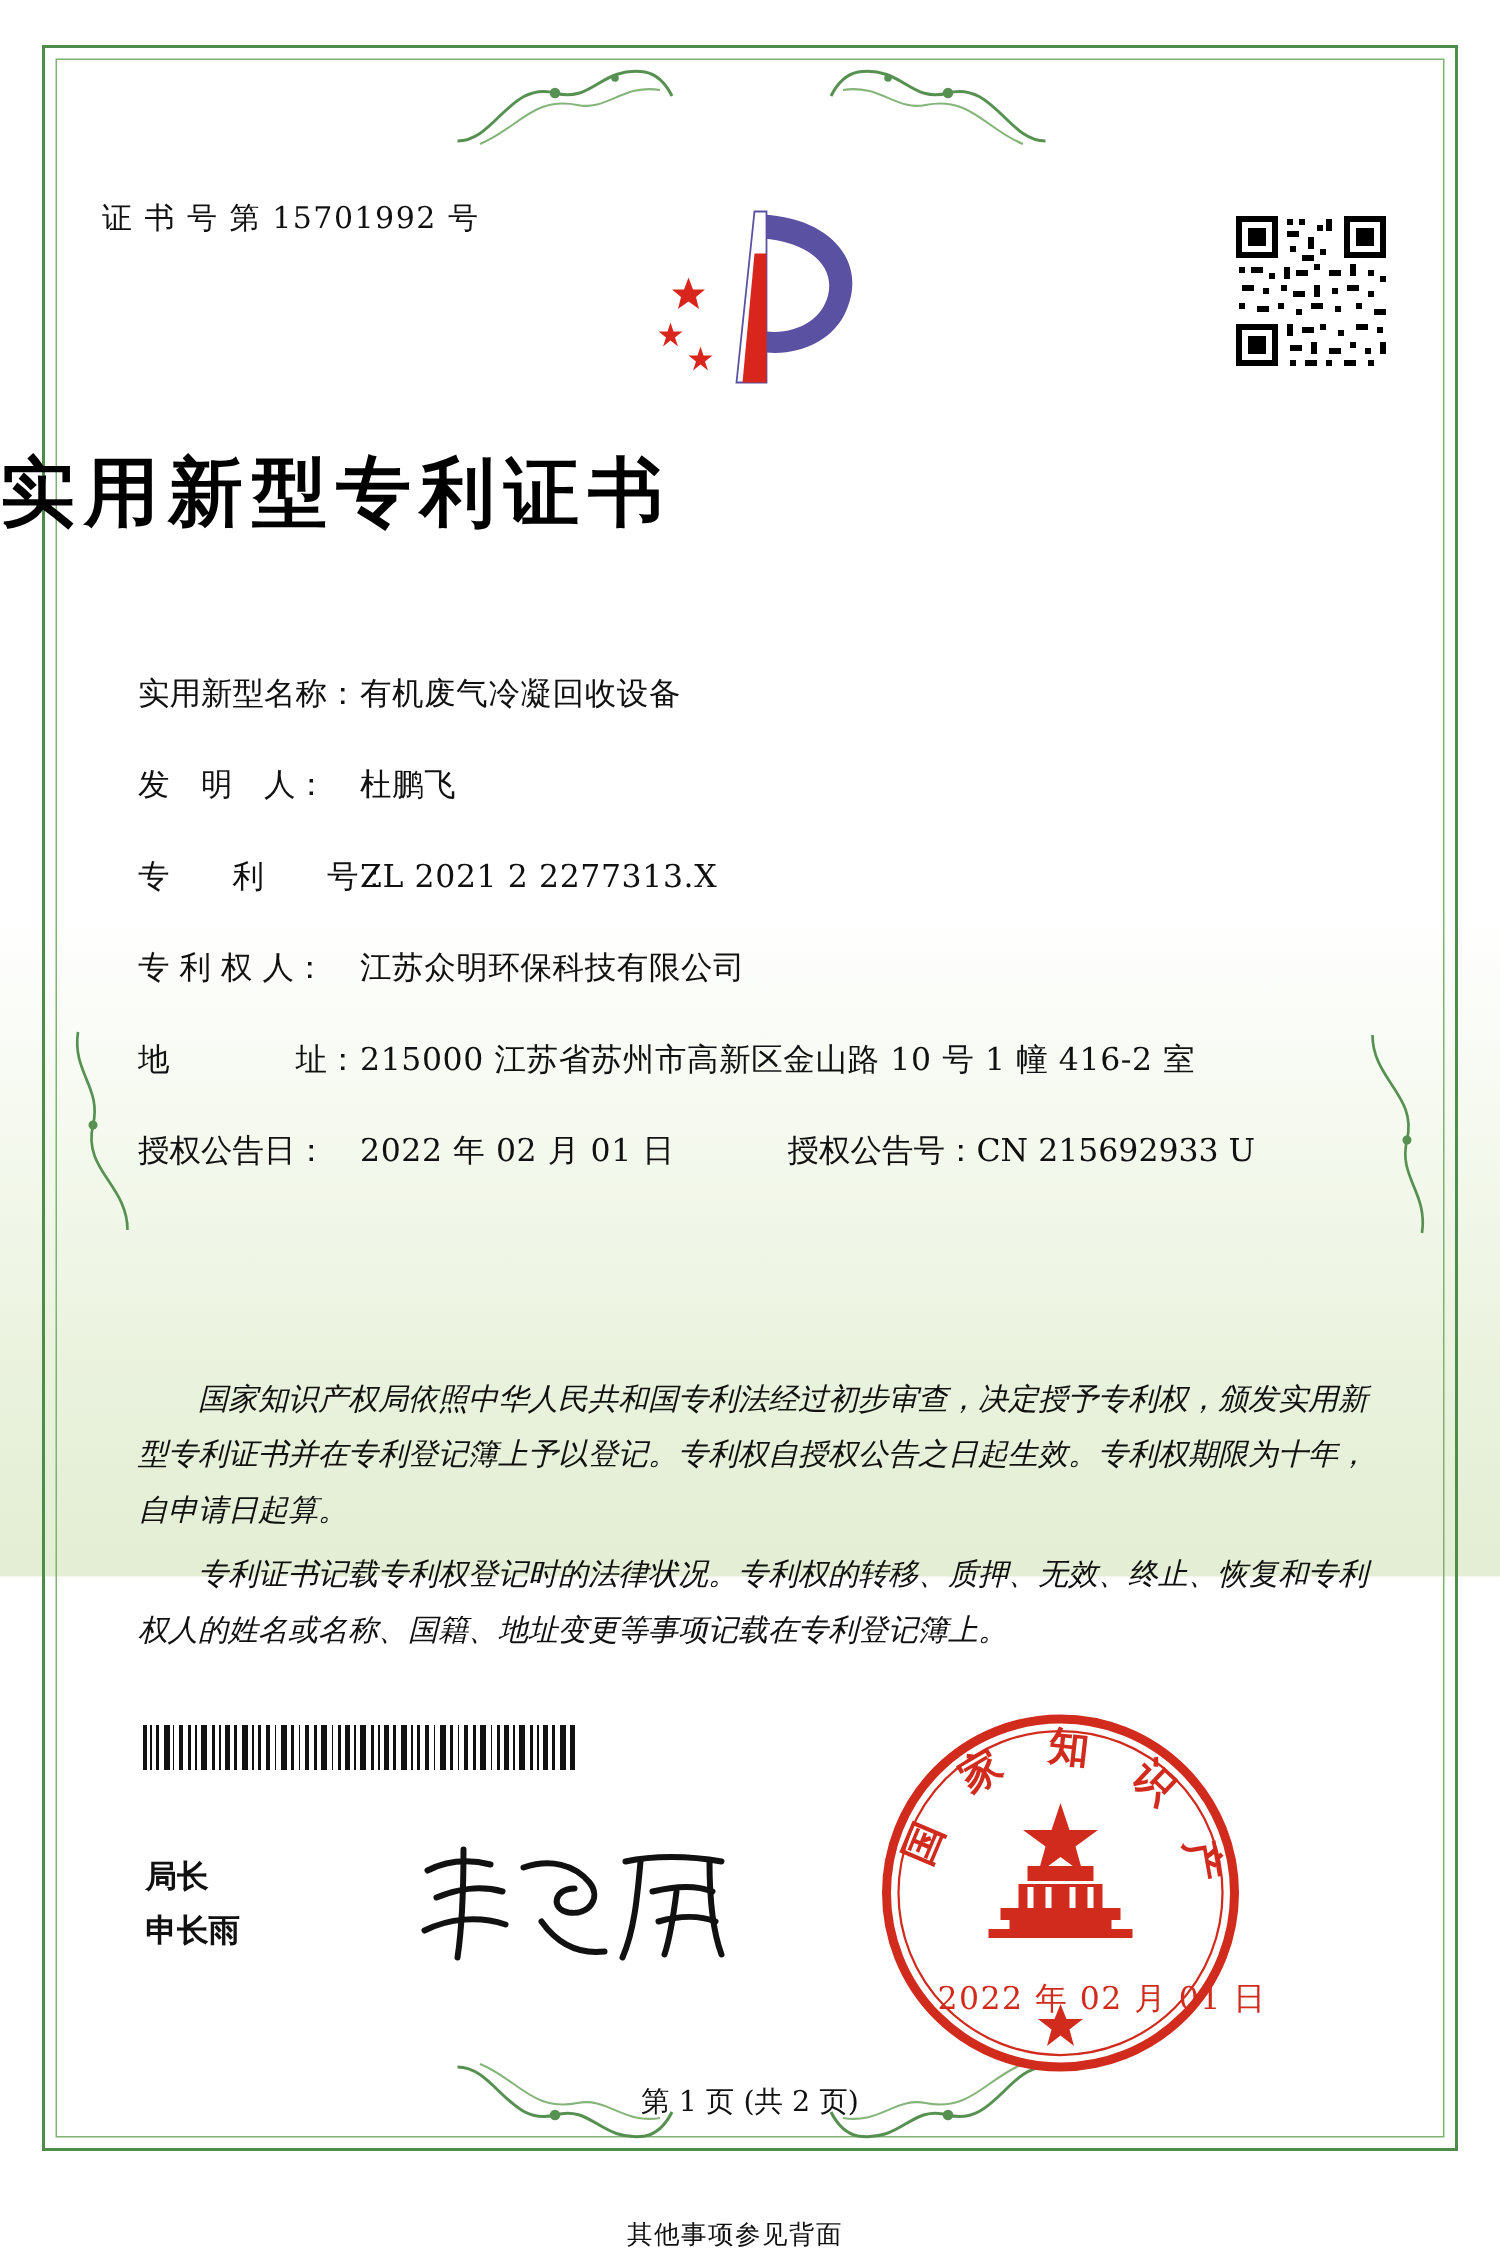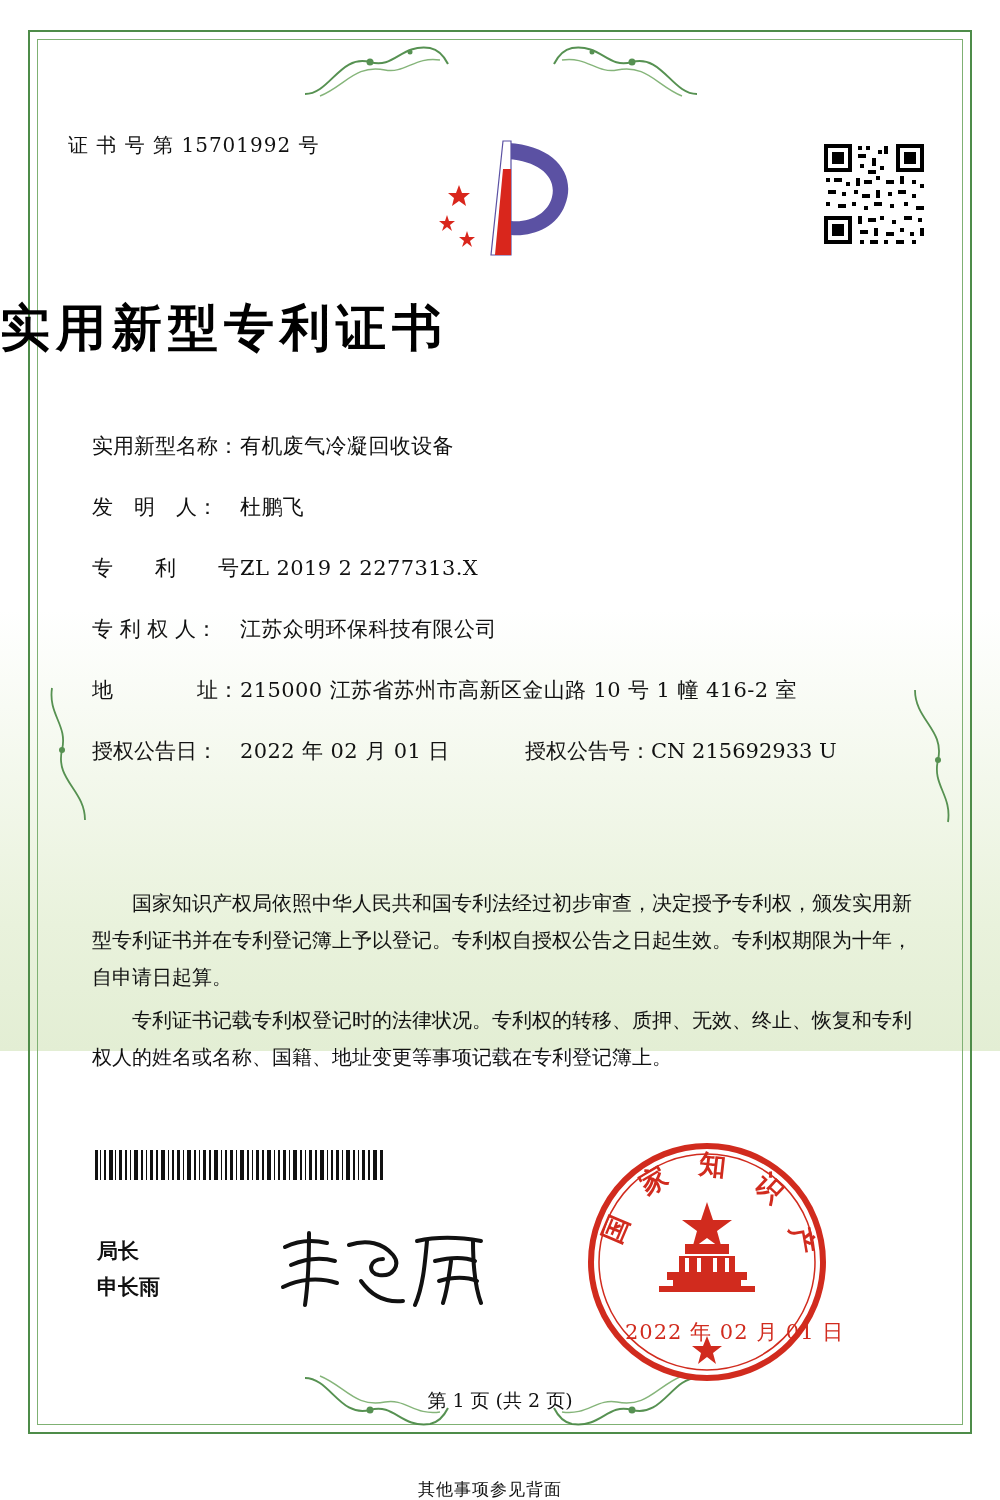--- a/index.html
+++ b/index.html
@@ -77,21 +77,21 @@
     font-size: 50px;
     font-weight: bold;
     letter-spacing: 6px;
     font-family: "DejaVu Serif", serif;
     color: #000;
   }
 
   
   .fields {
     position: absolute;
-    left: 92px; top: 432px;
+    left: 92px; top: 448px;
     width: 830px;
   }
   .field-row {
     display: flex;
     align-items: baseline;
     font-size: 21px;
     margin-bottom: 33px;
     color: #111;
     font-family: "DejaVu Serif", serif;
   }
@@ -109,26 +109,27 @@
   .field-label2 {
     flex: 0 0 120px;
     letter-spacing: 0px;
     white-space: pre;
   }
   .field-value2 { flex: 1; }
 
   
   .paras {
     position: absolute;
-    left: 92px; top: 885px;
+    left: 92px; top: 914px;
     width: 820px;
     font-size: 20px;
     line-height: 37px;
     color: #111;
     font-family: "DejaVu Serif", serif;
+    font-style: italic;
   }
   .para { text-indent: 2em; margin: 0 0 6px 0; text-align: justify; }
 
   
   .barcode {
     position: absolute;
     left: 95px; top: 1150px;
     width: 290px; height: 30px;
   }
 
@@ -333,21 +334,21 @@
     <div class="field-row">
       <span class="field-label">实用新型名称：</span>
       <span class="field-value">有机废气冷凝回收设备</span>
     </div>
     <div class="field-row">
       <span class="field-label">发　明　人：</span>
       <span class="field-value">杜鹏飞</span>
     </div>
     <div class="field-row">
       <span class="field-label">专　　利　　号：</span>
-      <span class="field-value">ZL 2019 2 2277313.X</span>
+      <span class="field-value">ZL 2021 2 2277313.X</span>
     </div>
     <div class="field-row">
       <span class="field-label">专 利 权 人：</span>
       <span class="field-value">江苏众明环保科技有限公司</span>
     </div>
     <div class="field-row">
       <span class="field-label">地　　　　址：</span>
       <span class="field-value">215000 江苏省苏州市高新区金山路 10 号 1 幢 416-2 室</span>
     </div>
     <div class="field-row dual">

